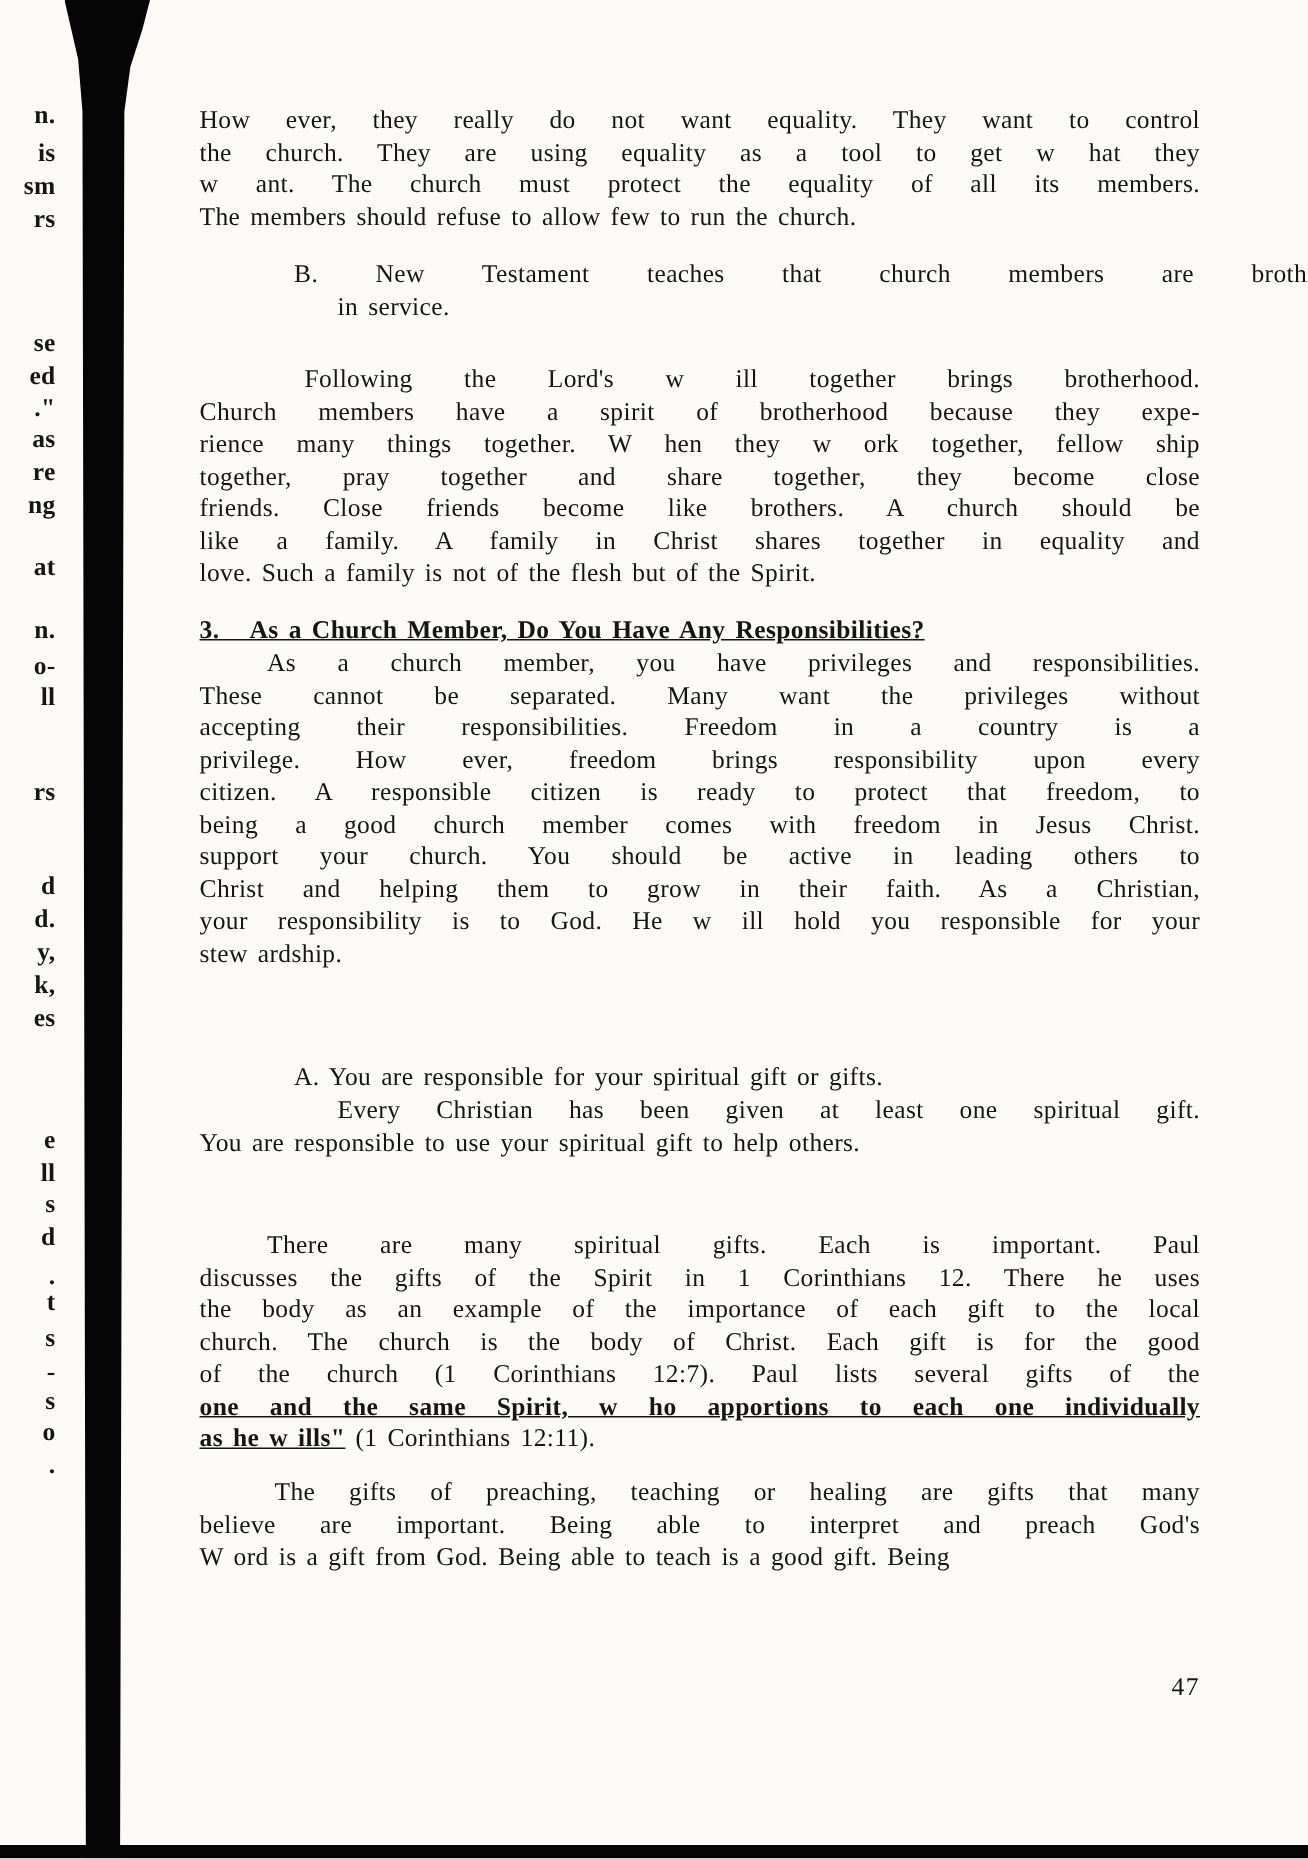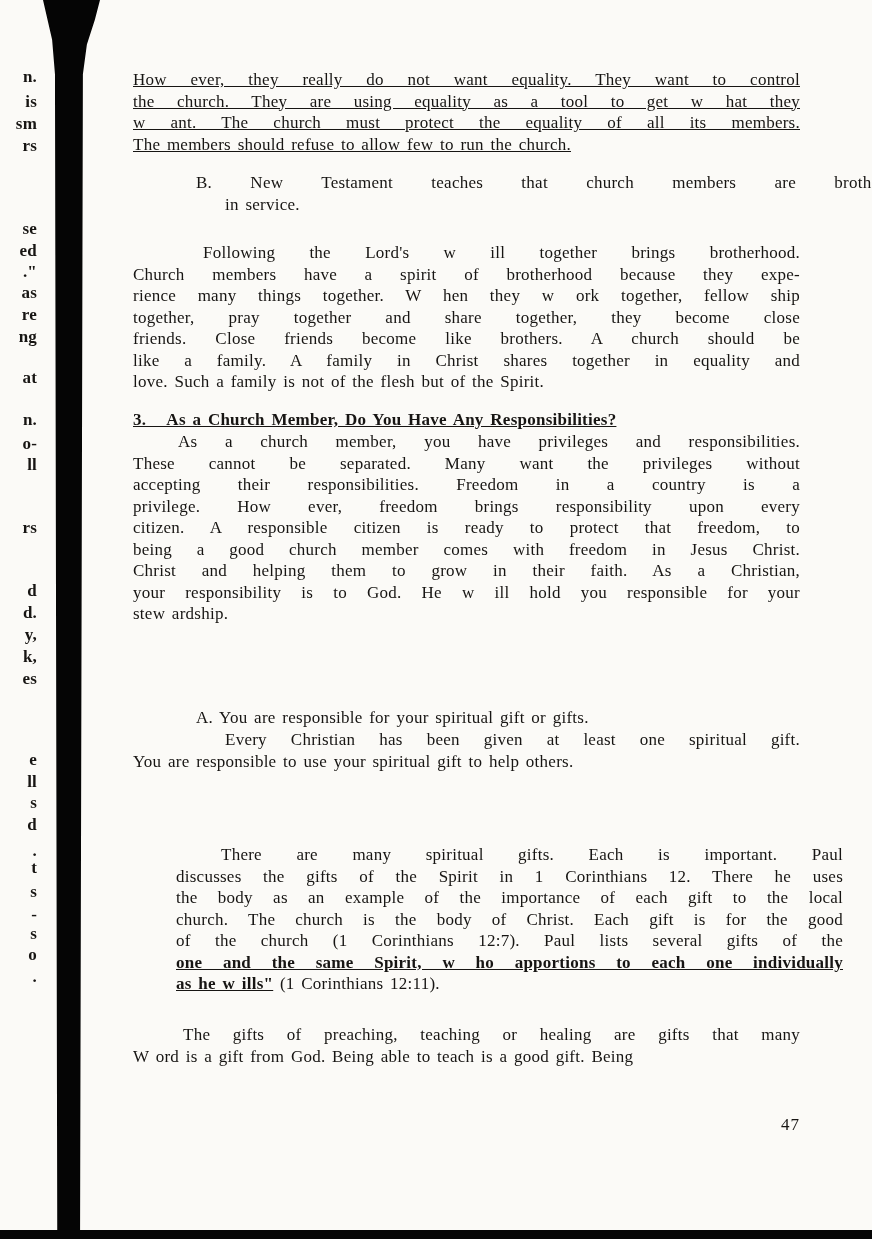--- a/index.html
+++ b/index.html
@@ -116,21 +116,21 @@
       <span style="top: 841px;">.</span>
       <span style="top: 858px;">t</span>
       <span style="top: 882px;">s</span>
       <span style="top: 905px;">-</span>
       <span style="top: 924px;">s</span>
       <span style="top: 945px;">o</span>
       <span style="top: 967px;">.</span>
     </div>
   <div class="spine"></div>
   <div class="text-col">
-      <div class="block" style="top: 69px; text-decoration: underline;">
+      <div class="block" style="top: 69px;">
         <div class="line j"><span>How ever, they really do not want equality. They want to control</span></div>
         <div class="line j"><span>the church. They are using equality as a tool to get w hat they</span></div>
         <div class="line j"><span>w ant. The church must protect the equality of all its members.</span></div>
         <div class="line"><span>The members should refuse to allow few to run the church.</span></div>
       </div>
       <div class="block" style="top: 172px; padding-left: 92px;">
         <div class="line j" style="text-indent: -29px;"><span>B. New Testament teaches that church members are brothers</span></div>
         <div class="line"><span>in service.</span></div>
       </div>
       <div class="block" style="top: 242px;">
@@ -145,40 +145,42 @@
       <div class="block bold" style="top: 409px;">
         <div class="line"><span>3.&nbsp;&nbsp;&nbsp;As a Church Member, Do You Have Any Responsibilities?</span></div>
       </div>
       <div class="block" style="top: 431px;">
         <div class="line j" style="text-indent: 45px;"><span>As a church member, you have privileges and responsibilities.</span></div>
         <div class="line j"><span>These cannot be separated. Many want the privileges without</span></div>
         <div class="line j"><span>accepting their responsibilities. Freedom in a country is a</span></div>
         <div class="line j"><span>privilege. How ever, freedom brings responsibility upon every</span></div>
         <div class="line j"><span>citizen. A responsible citizen is ready to protect that freedom, to</span></div>
         <div class="line j"><span>being a good church member comes with freedom in Jesus Christ.</span></div>
+        <div class="line j"><span>support your church. You should be active in leading others to</span></div>
         <div class="line j"><span>Christ and helping them to grow in their faith. As a Christian,</span></div>
         <div class="line j"><span>your responsibility is to God. He w ill hold you responsible for your</span></div>
         <div class="line"><span>stew ardship.</span></div>
       </div>
       <div class="block" style="top: 707px; padding-left: 92px;">
         <div class="line" style="text-indent: -29px;"><span>A. You are responsible for your spiritual gift or gifts.</span></div>
       </div>
       <div class="block" style="top: 729px;">
         <div class="line j" style="text-indent: 92px;"><span>Every Christian has been given at least one spiritual gift.</span></div>
         <div class="line"><span>You are responsible to use your spiritual gift to help others.</span></div>
       </div>
-      <div class="block" style="top: 844px; margin-left: 43px;">
+      <div class="block" style="top: 819px;">
         <div class="line j" style="text-indent: 45px;"><span>There are many spiritual gifts. Each is important. Paul</span></div>
         <div class="line j"><span>discusses the gifts of the Spirit in 1 Corinthians 12. There he uses</span></div>
         <div class="line j"><span>the body as an example of the importance of each gift to the local</span></div>
         <div class="line j"><span>church. The church is the body of Christ. Each gift is for the good</span></div>
         <div class="line j"><span>of the church (1 Corinthians 12:7). Paul lists several gifts of the</span></div>
         <div class="line j"><span class="b">one and the same Spirit, w ho apportions to each one individually</span></div>
         <div class="line"><span class="b">as he w ills"</span><span> (1 Corinthians 12:11).</span></div>
       </div>
       <div class="block" style="top: 984px;">
-        <div class="line j" style="text-indent: 50px; margin-top: 40px;"><span>The gifts of preaching, teaching or healing are gifts that many</span></div>
+        <div class="line j" style="text-indent: 50px;"><span>The gifts of preaching, teaching or healing are gifts that many</span></div>
+        <div class="line j"><span>believe are important. Being able to interpret and preach God's</span></div>
         <div class="line"><span>W ord is a gift from God. Being able to teach is a good gift. Being</span></div>
       </div>
     </div>
   <div class="page-number">47</div>
   <div class="bottom-bar"></div>
 </div>
 
 </body></html>

